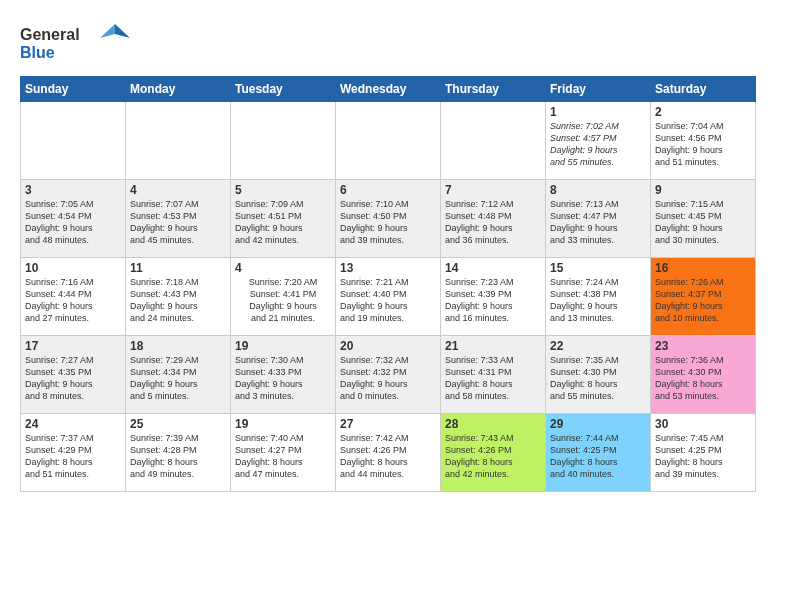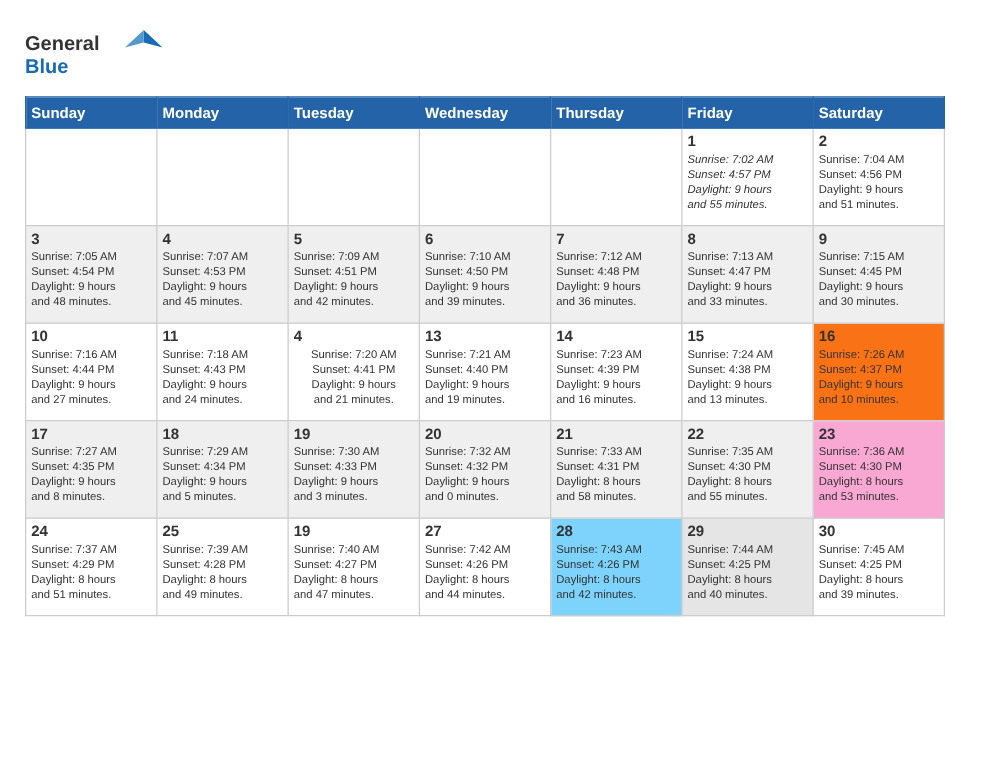--- a/index.html
+++ b/index.html
@@ -318,28 +318,28 @@
 Daylight: 8 hours
 and 47 minutes.</div>
           </td>
           <td style="background: rgb(255, 255, 255);">
             <span class="day-number">27</span>
             <div class="day-info" style="white-space: pre-line;">Sunrise: 7:42 AM
 Sunset: 4:26 PM
 Daylight: 8 hours
 and 44 minutes.</div>
           </td>
-          <td style="background: #7dd3fc;">
+          <td style="background: #bef264;">
             <span class="day-number">28</span>
             <div class="day-info" style="white-space: pre-line;">Sunrise: 7:43 AM
 Sunset: 4:26 PM
 Daylight: 8 hours
 and 42 minutes.</div>
           </td>
-          <td style="background: #e5e5e5;">
+          <td style="background: #7dd3fc;">
             <span class="day-number">29</span>
             <div class="day-info" style="white-space: pre-line;">Sunrise: 7:44 AM
 Sunset: 4:25 PM
 Daylight: 8 hours
 and 40 minutes.</div>
           </td>
           <td style="background: rgb(255, 255, 255);">
             <span class="day-number">30</span>
             <div class="day-info" style="white-space: pre-line;">Sunrise: 7:45 AM
 Sunset: 4:25 PM

